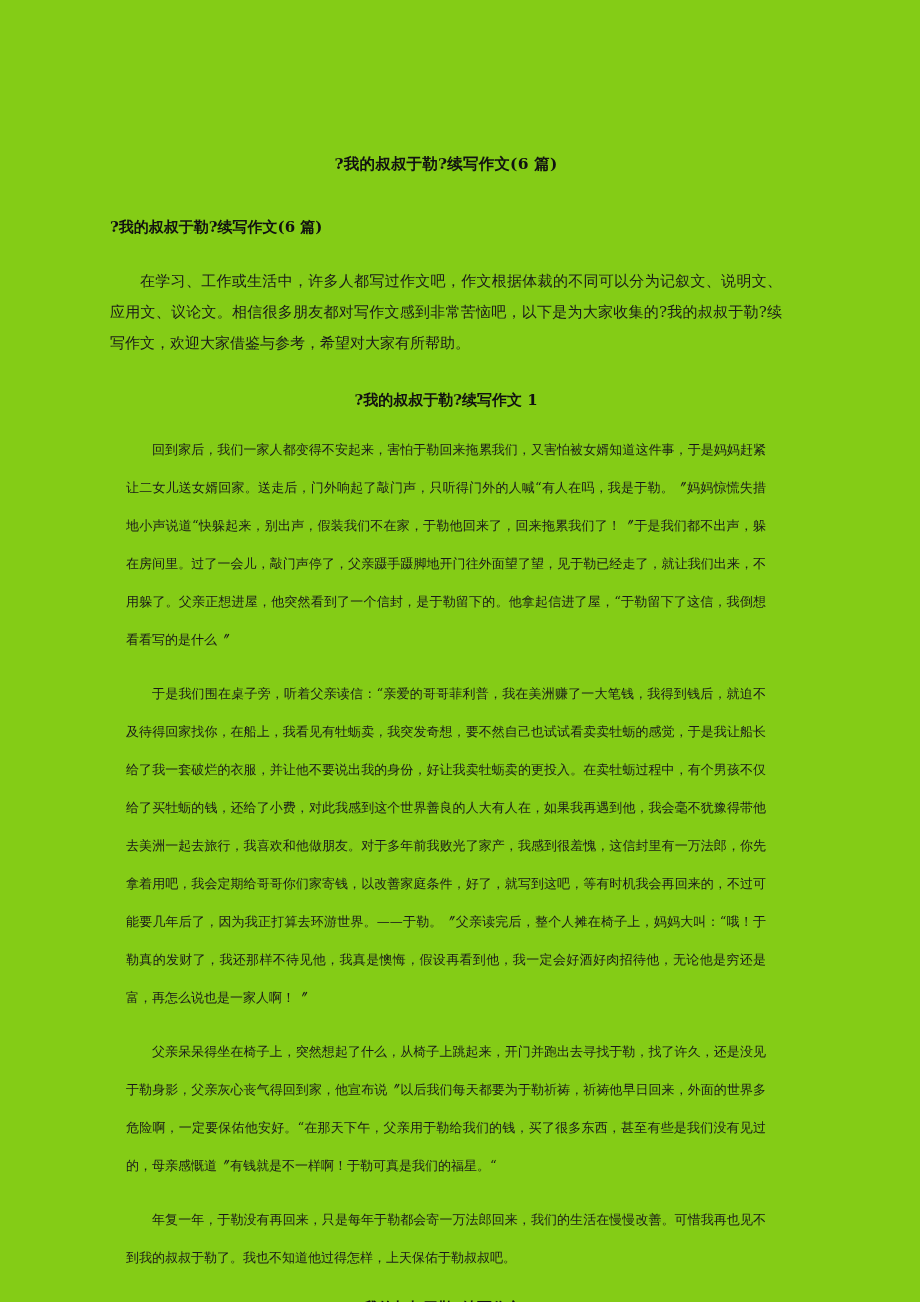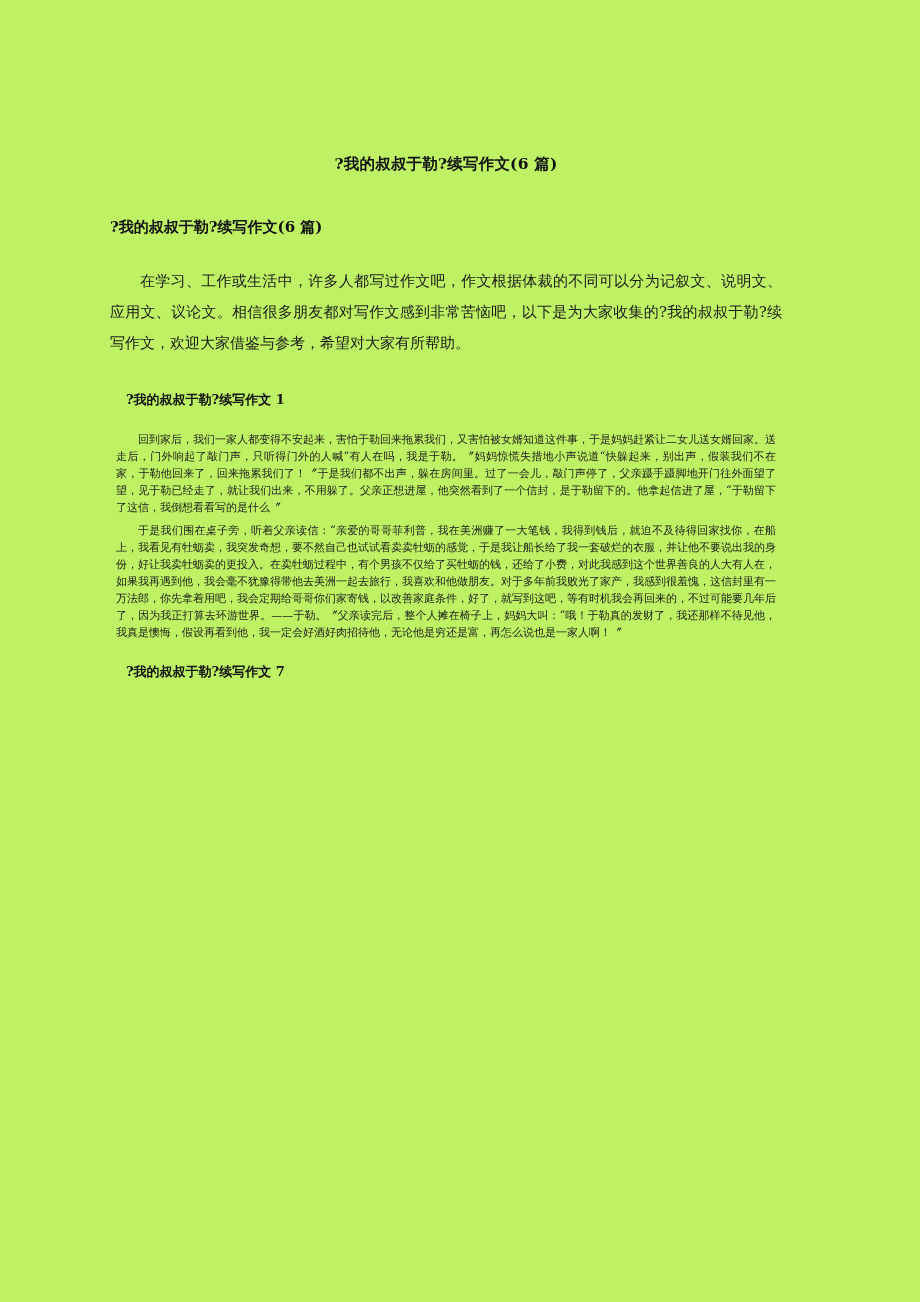--- a/index.html
+++ b/index.html
@@ -14,21 +14,21 @@
     color: #1a1a1a;
     -webkit-font-smoothing: antialiased;
   }
   .page {
     position: relative;
     width: 920px;
     height: 1302px;
     box-sizing: border-box;
     padding: 0;
     overflow: hidden;
-    background: #bef264;
+    background: #84cc16;
   }
   .content {
     position: absolute;
     left: 110px;
     top: 150px;
     width: 672px;
   }
   .doc-title {
     text-align: center;
     font-size: 15.5px;
@@ -48,53 +48,55 @@
   }
   .intro {
     font-size: 15px;
     line-height: 31px;
     text-align: justify;
     text-justify: inter-ideograph;
     text-indent: 2em;
     margin: 16px 0 26px 0;
   }
   .section-heading {
-    font-size: 13px;
+    font-size: 15px;
     font-weight: bold;
     line-height: 30px;
-    text-align: left;
-    margin: 16px;
+    text-align: center;
+    margin: 8px;
     color: #111111;
   }
   p.body-para {
-    font-size: 11px;
-    line-height: 17px;
+    font-size: 13px;
+    line-height: 38px;
     text-align: justify;
     text-justify: inter-ideograph;
     text-indent: 2em;
-    margin: 6px;
+    margin: 16px;
     word-break: break-all;
   }
 </style>
 </head>
 <body>
 
 <div class="page">
   <div class="content">
 
     <div class="doc-title">?我的叔叔于勒?续写作文(6 篇)</div>
 
     <div class="subtitle">?我的叔叔于勒?续写作文(6 篇)</div>
 
     <p class="intro">在学习、工作或生活中，许多人都写过作文吧，作文根据体裁的不同可以分为记叙文、说明文、应用文、议论文。相信很多朋友都对写作文感到非常苦恼吧，以下是为大家收集的?我的叔叔于勒?续写作文，欢迎大家借鉴与参考，希望对大家有所帮助。</p>
 
     <div class="section">
       <div class="section-heading">?我的叔叔于勒?续写作文 1</div>
       <p class="body-para">回到家后，我们一家人都变得不安起来，害怕于勒回来拖累我们，又害怕被女婿知道这件事，于是妈妈赶紧让二女儿送女婿回家。送走后，门外响起了敲门声，只听得门外的人喊“有人在吗，我是于勒。〞妈妈惊慌失措地小声说道“快躲起来，别出声，假装我们不在家，于勒他回来了，回来拖累我们了！〞于是我们都不出声，躲在房间里。过了一会儿，敲门声停了，父亲蹑手蹑脚地开门往外面望了望，见于勒已经走了，就让我们出来，不用躲了。父亲正想进屋，他突然看到了一个信封，是于勒留下的。他拿起信进了屋，“于勒留下了这信，我倒想看看写的是什么〞</p>
       <p class="body-para">于是我们围在桌子旁，听着父亲读信：“亲爱的哥哥菲利普，我在美洲赚了一大笔钱，我得到钱后，就迫不及待得回家找你，在船上，我看见有牡蛎卖，我突发奇想，要不然自己也试试看卖卖牡蛎的感觉，于是我让船长给了我一套破烂的衣服，并让他不要说出我的身份，好让我卖牡蛎卖的更投入。在卖牡蛎过程中，有个男孩不仅给了买牡蛎的钱，还给了小费，对此我感到这个世界善良的人大有人在，如果我再遇到他，我会毫不犹豫得带他去美洲一起去旅行，我喜欢和他做朋友。对于多年前我败光了家产，我感到很羞愧，这信封里有一万法郎，你先拿着用吧，我会定期给哥哥你们家寄钱，以改善家庭条件，好了，就写到这吧，等有时机我会再回来的，不过可能要几年后了，因为我正打算去环游世界。——于勒。〞父亲读完后，整个人摊在椅子上，妈妈大叫：“哦！于勒真的发财了，我还那样不待见他，我真是懊悔，假设再看到他，我一定会好酒好肉招待他，无论他是穷还是富，再怎么说也是一家人啊！〞</p>
+      <p class="body-para">父亲呆呆得坐在椅子上，突然想起了什么，从椅子上跳起来，开门并跑出去寻找于勒，找了许久，还是没见于勒身影，父亲灰心丧气得回到家，他宣布说〞以后我们每天都要为于勒祈祷，祈祷他早日回来，外面的世界多危险啊，一定要保佑他安好。“在那天下午，父亲用于勒给我们的钱，买了很多东西，甚至有些是我们没有见过的，母亲感慨道〞有钱就是不一样啊！于勒可真是我们的福星。“</p>
+      <p class="body-para">年复一年，于勒没有再回来，只是每年于勒都会寄一万法郎回来，我们的生活在慢慢改善。可惜我再也见不到我的叔叔于勒了。我也不知道他过得怎样，上天保佑于勒叔叔吧。</p>
     </div>
 
     <div class="section">
       <div class="section-heading">?我的叔叔于勒?续写作文 7</div>
     </div>
 
   </div>
 </div>
 
 </body></html>

